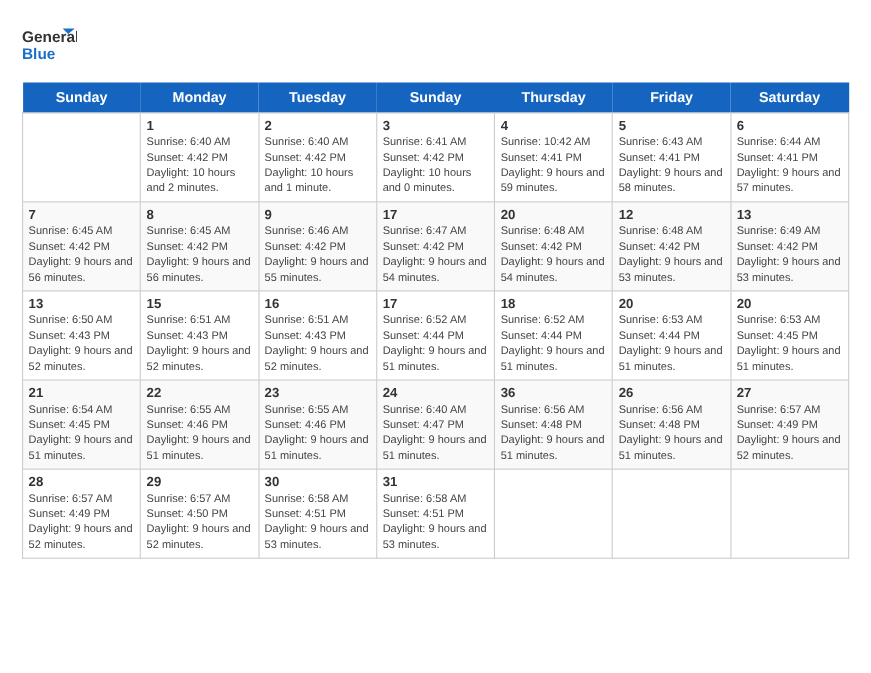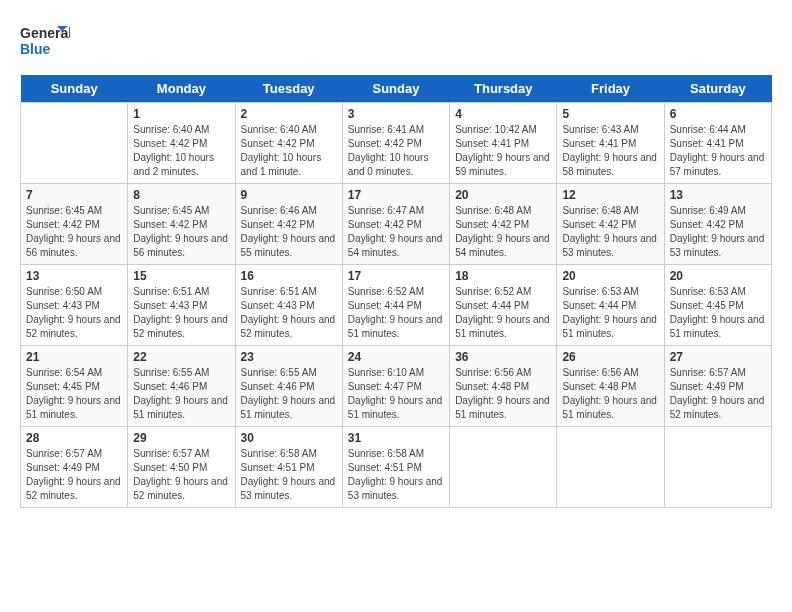--- a/index.html
+++ b/index.html
@@ -265,21 +265,21 @@
         </td>
         <td>
           <div class="day-number">23</div>
           <div class="cell-text">Sunrise: 6:55 AM
 Sunset: 4:46 PM
 Daylight: 9 hours
 and 51 minutes.</div>
         </td>
         <td>
           <div class="day-number">24</div>
-          <div class="cell-text">Sunrise: 6:10 AM
+          <div class="cell-text">Sunrise: 6:40 AM
 Sunset: 4:47 PM
 Daylight: 9 hours
 and 51 minutes.</div>
         </td>
         <td>
           <div class="day-number">36</div>
           <div class="cell-text">Sunrise: 6:56 AM
 Sunset: 4:48 PM
 Daylight: 9 hours
 and 51 minutes.</div>

